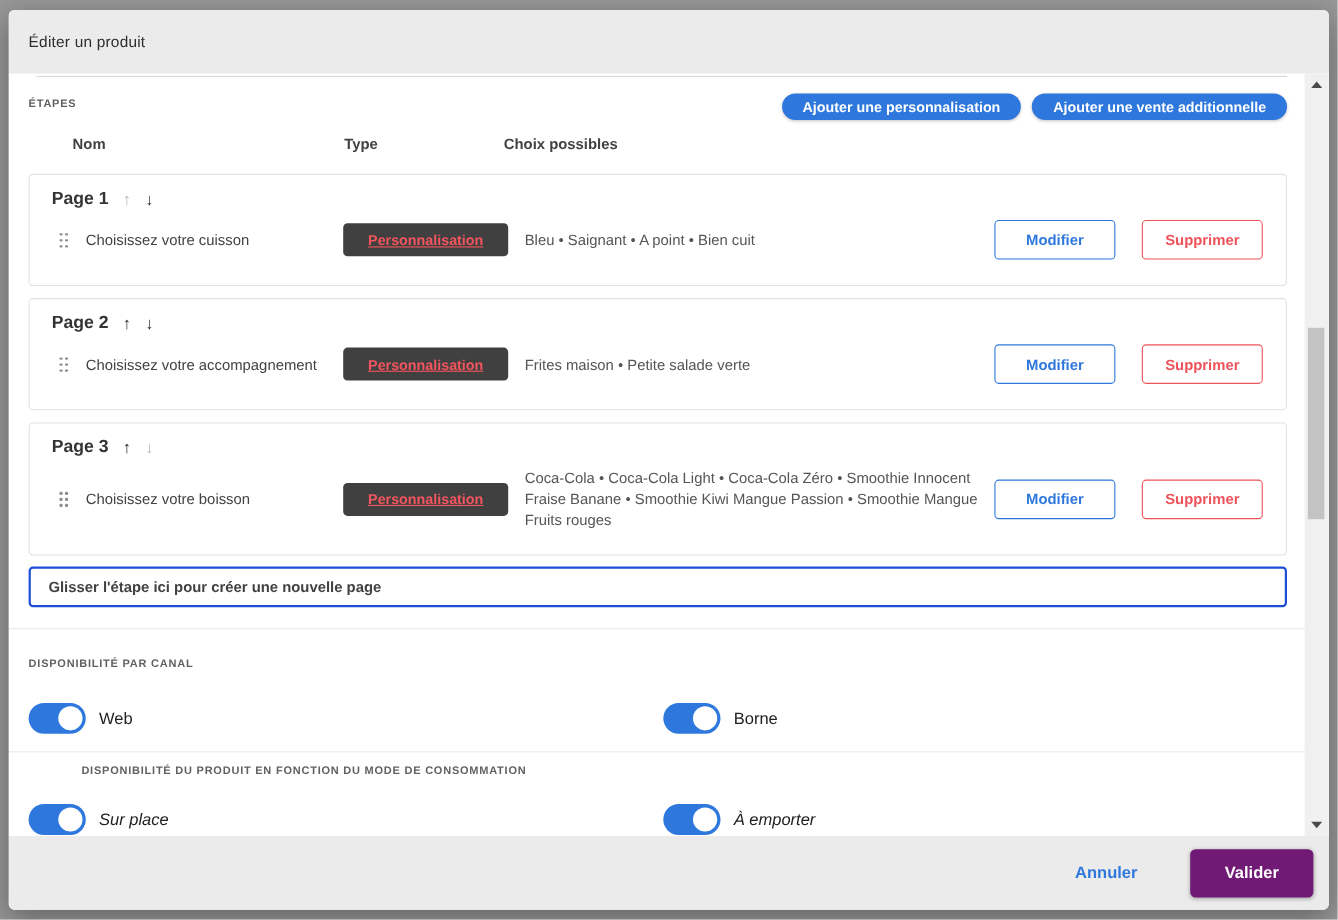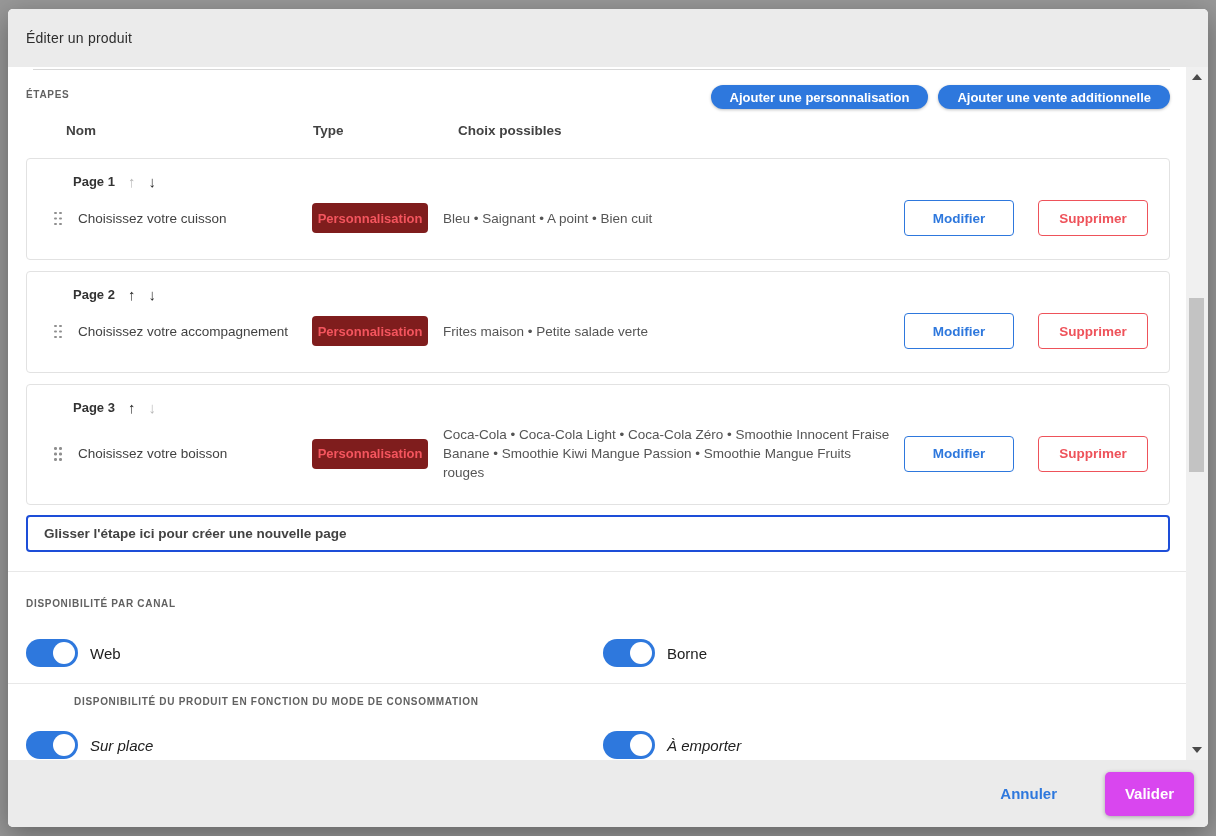--- a/index.html
+++ b/index.html
@@ -54,37 +54,38 @@
   .col-headers { display:flex; margin-top:14px; font-size:13.5px; font-weight:bold; color:#424242; }
   .col-name { margin-left:40px; width:247px; }
   .col-type { width:145px; }
   
   .card {
     border:1px solid #e2e2e2; border-radius:4px; background:#fff;
     padding:12px 0 22px 0; margin-top:11px;
   }
   .card.first { margin-top:20px; }
   .page-row { display:flex; align-items:center; height:20px; }
-  .page-label { margin-left:46px; font-size:13px; font-weight:bold; color:#333; }
+  .page-label { margin-left:20px; font-size:16px; font-weight:bold; color:#333; }
   .move-arrow { margin-left:13px; font-size:15px; color:#2b2b2b; cursor:pointer; line-height:1; }
   .move-arrow.disabled { color:#b9b9b9; }
   .arrow-up::before { content:"\2191"; }
   .arrow-down::before { content:"\2193"; }
   .item-row { display:flex; align-items:center; margin-top:8px; min-height:38px; }
   .drag-handle { margin-left:26px; width:10px; height:15px; position:relative; flex:0 0 auto; cursor:grab; }
   .drag-handle::before {
     content:""; position:absolute; left:1px; top:1px; width:2.5px; height:2.5px; border-radius:50%; background:#8f8f8f;
     box-shadow:0 5.5px 0 #8f8f8f, 0 11px 0 #8f8f8f, 5px 0 0 #8f8f8f, 5px 5.5px 0 #8f8f8f, 5px 11px 0 #8f8f8f;
   }
   .item-name { margin-left:15px; width:234px; font-size:13.5px; color:#424242; flex:0 0 auto; }
   .type-badge {
-    width:116px; height:30px; flex:0 0 auto;
+    width:150px; height:30px; flex:0 0 auto;
     display:inline-flex; align-items:center; justify-content:center;
-    background:#7f1d1d; color:#f4555e; font-size:13px; font-weight:bold;
+    background:#404040; color:#f4555e; font-size:13px; font-weight:bold;
     border-radius:4px;
+    text-decoration:underline;
   }
   .choices { flex:1; margin:0 14px 0 15px; font-size:13.5px; line-height:19px; color:#555; }
   .row-actions { display:flex; gap:24px; margin-right:21px; flex:0 0 auto; }
   .btn-outline {
     width:110px; height:36px; border-radius:4px; background:#fff;
     font-family:inherit; font-size:13.5px; font-weight:bold; cursor:pointer;
   }
   .btn-outline.blue { border:1px solid #2e78dd; color:#2e78dd; }
   .btn-outline.red  { border:1px solid #ee525a; color:#ee525a; }
   
@@ -107,22 +108,22 @@
   .toggle .knob { position:absolute; top:3px; left:3px; width:22px; height:22px; border-radius:50%; background:#fff; }
   .toggle.on .knob { left:auto; right:3px; }
   .toggle-label { margin-left:12px; font-size:15px; color:#212121; }
   
   .modal-footer {
     height:67px; background:#ebebeb; border-radius:0 0 5px 5px; flex:0 0 auto;
     display:flex; align-items:center; justify-content:flex-end; gap:48px; padding-right:14px;
   }
   .link-cancel { font-size:15px; font-weight:bold; color:#2e78dd; cursor:pointer; }
   .btn-submit {
-    width:89px; height:44px; border:none; border-radius:5px;
-    background:#d946ef; color:#fff; font-family:inherit; font-size:15px; font-weight:bold;
+    width:112px; height:44px; border:none; border-radius:5px;
+    background:#701a75; color:#fff; font-family:inherit; font-size:15px; font-weight:bold;
     cursor:pointer; box-shadow:0 1px 4px rgba(0,0,0,.3);
   }
 </style>
 </head>
 <body>
 
 <div class="modal">
 
   <div class="modal-header">
     <span class="modal-title">Éditer un produit</span>

